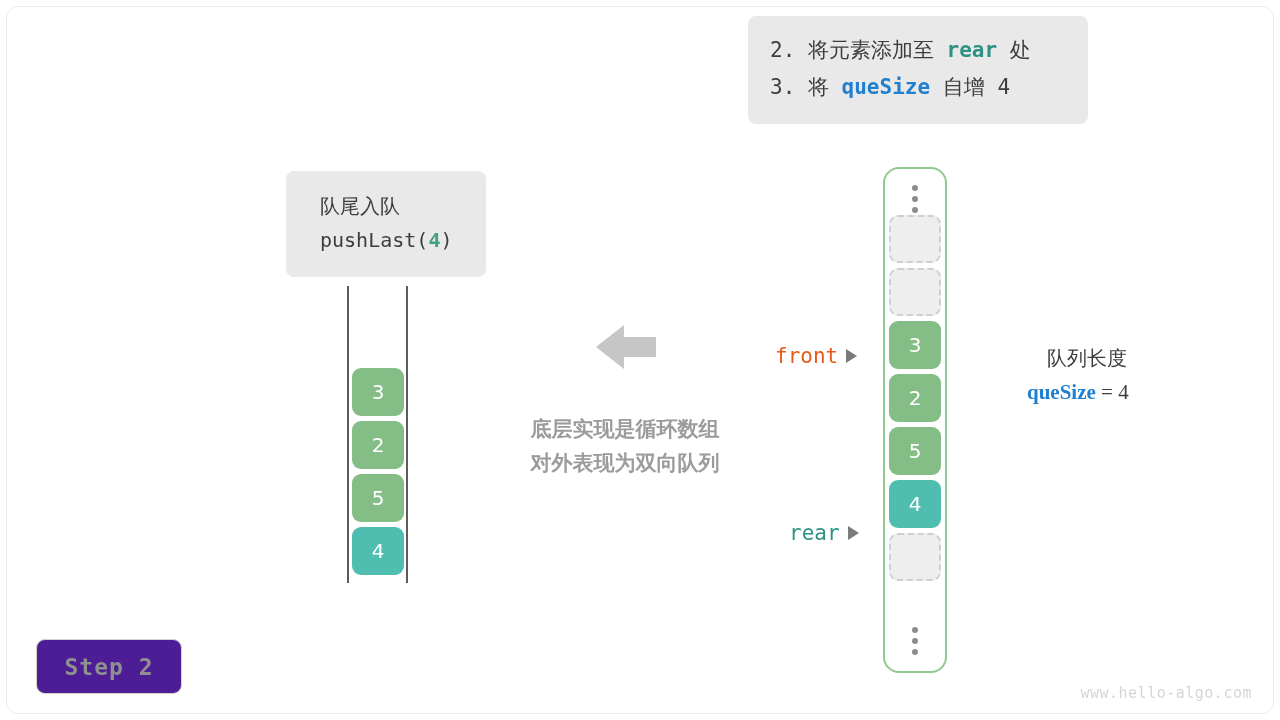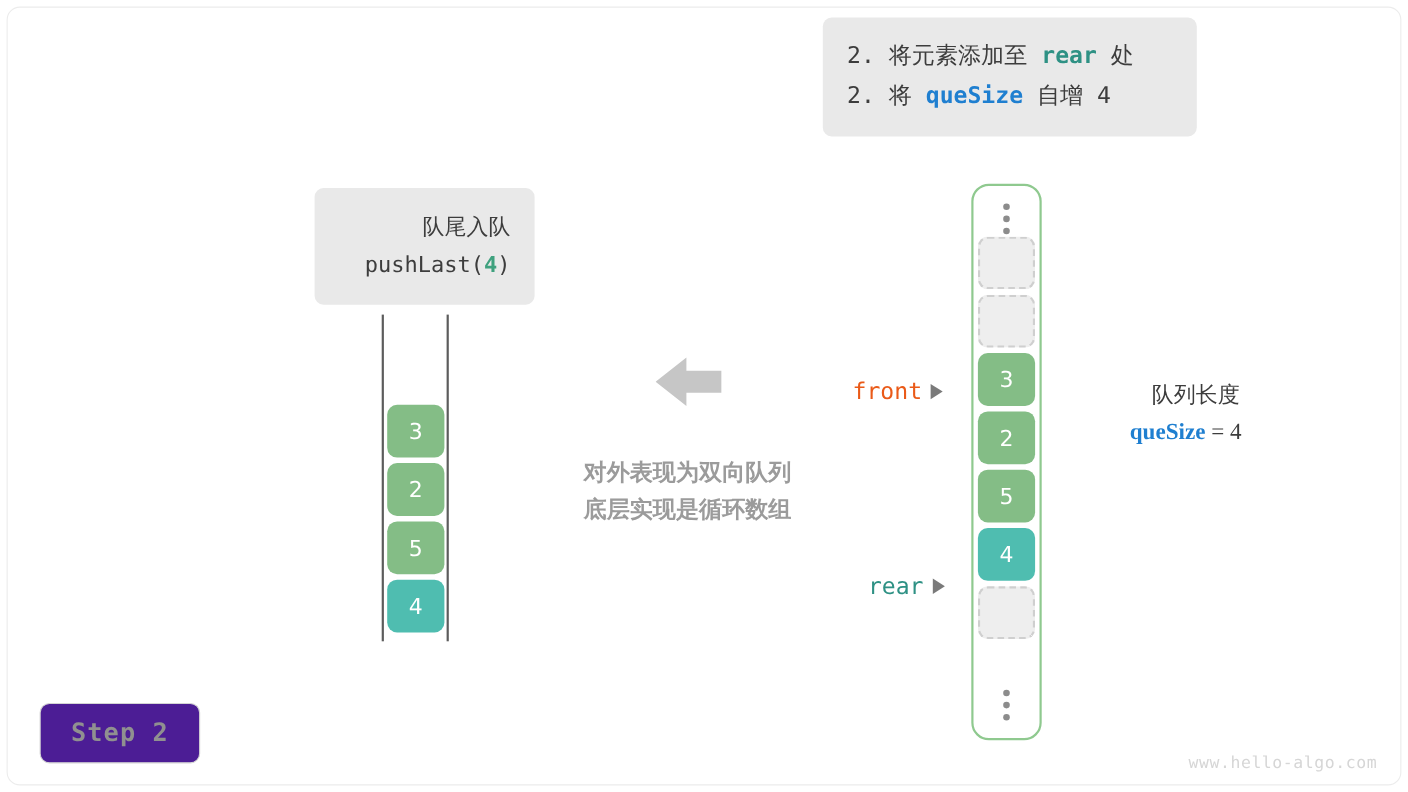--- a/index.html
+++ b/index.html
@@ -51,22 +51,21 @@
   }
   .kw-teal { color: #2e9184; font-weight: bold; }
   .kw-blue { color: #1f7fd0; font-weight: bold; }
   .kw-green { color: #3fa17e; font-weight: bold; }
 
   
   #op-box {
     left: 286px;
     top: 171px;
     width: 200px;
-    padding: 18px 22px 20px 20px;
-    text-align: right;
+    padding: 18px 22px 20px 34px;
   }
   #op-box .op-title {
     font-size: 20px;
     line-height: 34px;
     color: #3d3d3d;
   }
   #op-box .op-code {
     font-family: "DejaVu Sans Mono", "Liberation Mono", monospace;
     font-size: 20px;
     line-height: 34px;
@@ -255,21 +254,21 @@
     text-align: right;
   }
 </style>
 </head>
 <body>
 
 <div id="page">
 
   <div class="note-box" id="steps-box">
     <div class="step-line"><span>2. 将元素添加至 </span><span class="kw-teal">rear</span><span> 处</span></div>
-    <div class="step-line"><span>2. 将 </span><span class="kw-blue">queSize</span><span> 自增 4</span></div>
+    <div class="step-line"><span>3. 将 </span><span class="kw-blue">queSize</span><span> 自增 4</span></div>
   </div>
 
   <div class="note-box" id="op-box">
     <div class="op-title">队尾入队</div>
     <div class="op-code"><span>pushLast(</span><span class="kw-green">4</span><span>)</span></div>
   </div>
 
   <div id="deque-abstract">
     <div class="rail left"></div>
     <div class="rail right"></div>
@@ -281,22 +280,22 @@
       </div>
   </div>
 
   <div id="flow-arrow">
     <svg width="60" height="50" viewBox="0 0 60 50" aria-hidden="true">
       <polygon points="0,25 28,3 28,15 60,15 60,35 28,35 28,47" fill="#c6c6c6"></polygon>
     </svg>
   </div>
 
   <div id="mid-caption">
+    <div>底层实现是循环数组</div>
     <div>对外表现为双向队列</div>
-    <div>底层实现是循环数组</div>
   </div>
 
   <div class="ptr-label" id="front-label">
     <span>front</span>
     <span class="arrowhead"></span>
   </div>
   <div class="ptr-label" id="rear-label">
     <span>rear</span>
     <span class="arrowhead"></span>
   </div>

